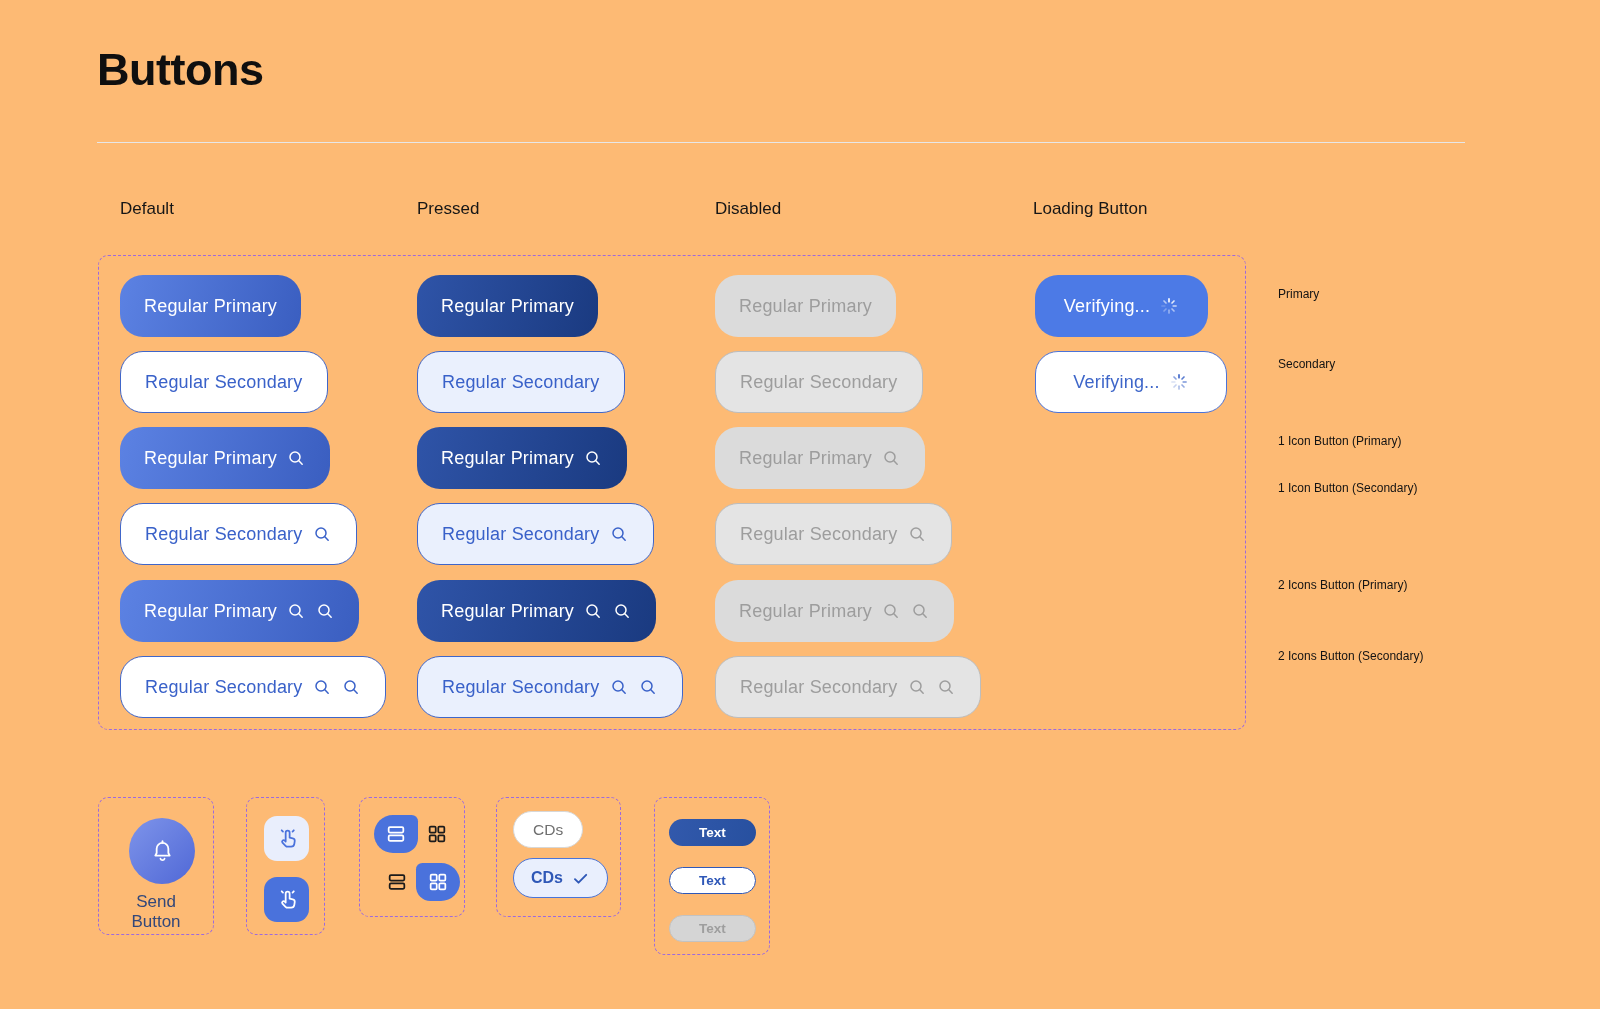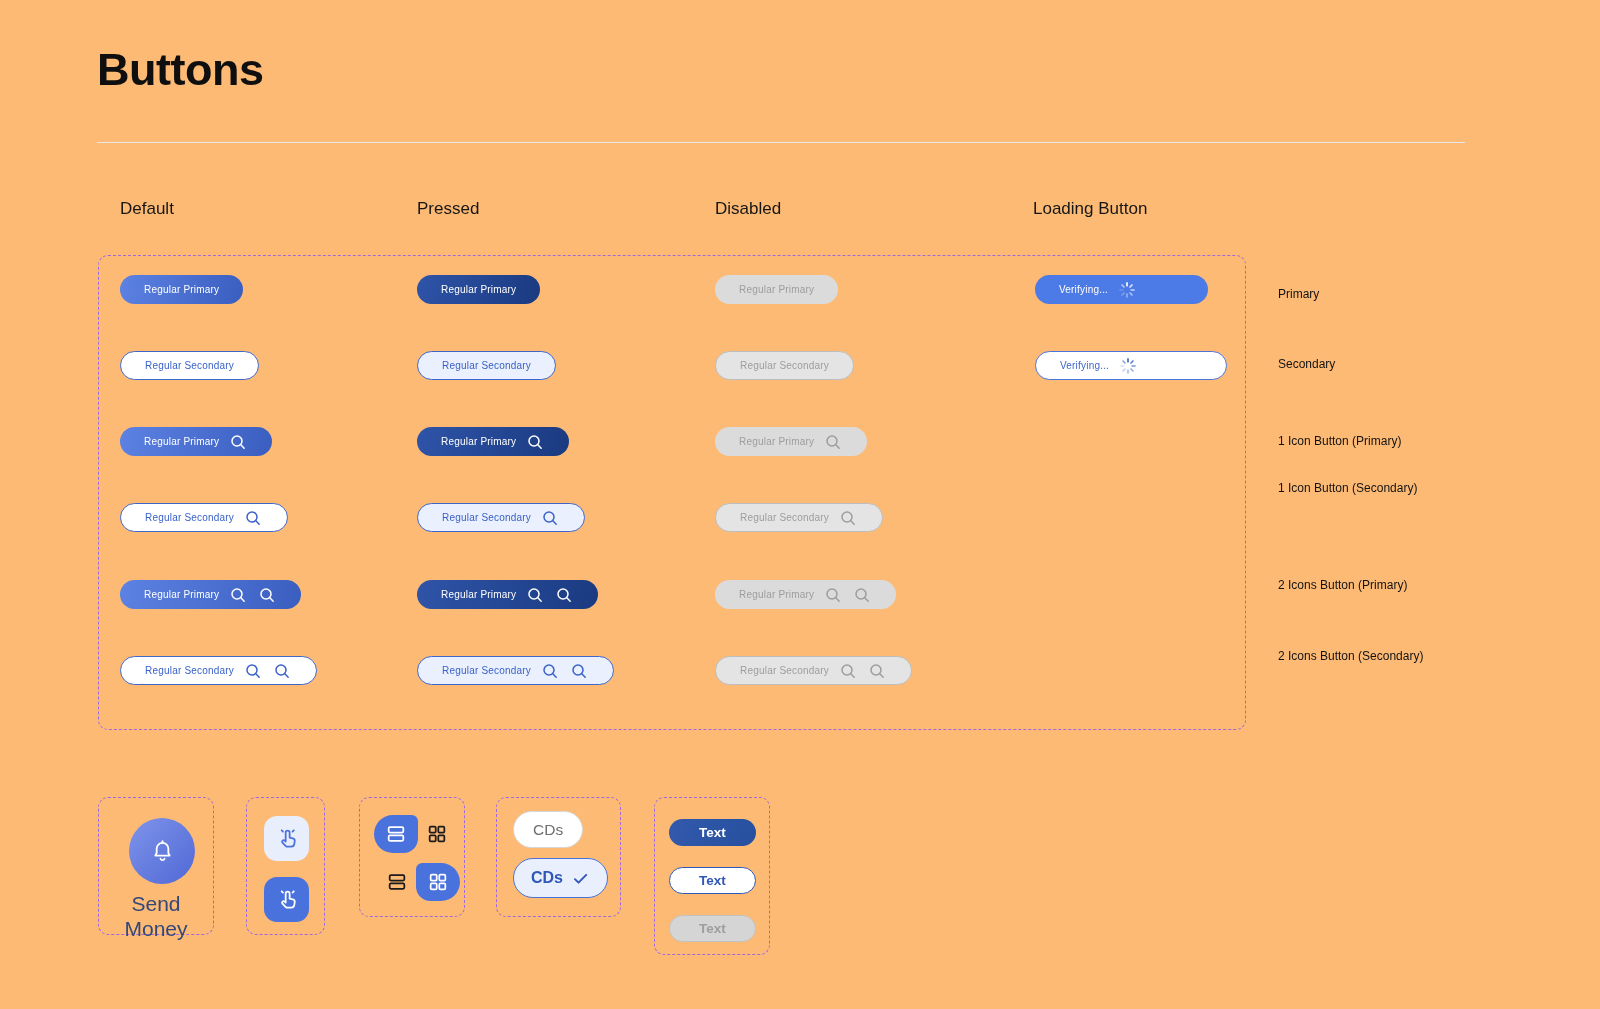--- a/index.html
+++ b/index.html
@@ -14,42 +14,42 @@
   .colhead{position:absolute;top:199px;font-size:17px;font-weight:500;color:#161616;}
 
   .main-box{position:absolute;left:98px;top:255px;width:1148px;height:475px;
     border:1.5px dashed #9c6ade;border-radius:10px;box-sizing:border-box;}
   .mini-box{position:absolute;border:1.5px dashed #9c6ade;border-radius:10px;box-sizing:border-box;}
 
   
   .c1{left:120px}.c2{left:417px}.c3{left:715px}.c4{left:1035px}
   .r1{top:275px}.r2{top:351px}.r3{top:427px}.r4{top:503px}.r5{top:580px}.r6{top:656px}
 
-  .btn{position:absolute;height:29px;border-radius:23px;display:inline-flex;align-items:center;
-    gap:9px;padding:0 24px;font-size:10px;font-weight:500;
+  .btn{position:absolute;height:62px;border-radius:23px;display:inline-flex;align-items:center;
+    justify-content:center;gap:9px;padding:0 24px;font-size:18px;font-weight:500;
     letter-spacing:.2px;white-space:nowrap;border:none;cursor:pointer;box-sizing:border-box;
     font-family:"Liberation Sans",sans-serif;}
   .btn .ic{width:20px;height:20px;flex:0 0 auto;}
   .btn-primary{background:linear-gradient(105deg,#5c82e3 0%,#3a5ec0 100%);color:#fff;}
   .btn-primary-pressed{background:linear-gradient(105deg,#2f54a8 0%,#1a3a80 100%);color:#fff;}
   .btn-secondary{background:#fff;border:1.5px solid #4066c9;color:#3961c9;}
   .btn-secondary-pressed{background:#eaf0fd;border:1.5px solid #4066c9;color:#3961c9;}
   .btn-primary-disabled{background:#dbdbdb;color:#9d9d9d;}
   .btn-secondary-disabled{background:#e4e4e4;border:1.5px solid #bdbdbd;color:#9d9d9d;}
   .btn-loading-primary{background:#4c7ae6;color:#fff;width:173px;}
   .btn-loading-secondary{background:#fff;border:1.5px solid #4b73d9;color:#3e66c9;width:192px;}
 
   .rowlab{position:absolute;left:1278px;font-size:12px;font-weight:500;color:#131313;white-space:nowrap;}
 
   
   .send-circle{position:absolute;left:30px;top:20px;width:66px;height:66px;border-radius:50%;
     background:linear-gradient(135deg,#7e94ea 0%,#5068d6 100%);display:flex;align-items:center;
     justify-content:center;color:#fff;border:none;cursor:pointer;}
   .send-circle .ic{width:27px;height:27px;}
-  .send-label{position:absolute;left:0;top:94px;width:100%;text-align:center;font-size:21px;
+  .send-label{position:absolute;left:0;top:94px;width:100%;text-align:center;font-size:17px;
     font-weight:500;color:#33487a;line-height:1.18;}
 
   .tap-btn{position:absolute;left:17px;width:45px;height:45px;border-radius:13px;border:none;
     display:flex;align-items:center;justify-content:center;cursor:pointer;}
   .tap-btn .ic{width:25px;height:25px;}
   .tap-light{top:18px;background:#e9eefc;color:#4a72dc;}
   .tap-solid{top:79px;background:#4a72dc;color:#fff;}
 
   .seg{position:absolute;width:44px;height:38px;background:#4a72dc;color:#fff;border:none;
     display:flex;align-items:center;justify-content:center;cursor:pointer;}
@@ -273,21 +273,21 @@
   <div class="rowlab" style="top:649px">2 Icons Button (Secondary)</div>
 
   <div class="mini-box" style="left:98px;top:797px;width:116px;height:138px;">
     <button class="send-circle">
       <svg class="ic">
           <use href="#sym-bell"></use>
         </svg>
     </button>
     <div class="send-label">
       <div>Send</div>
-      <div>Money</div>
+      <div>Button</div>
     </div>
   </div>
 
   <div class="mini-box" style="left:246px;top:797px;width:79px;height:138px;">
     <button class="tap-btn tap-light">
       <svg class="ic">
           <use href="#sym-tap"></use>
         </svg>
     </button>
     <button class="tap-btn tap-solid">

